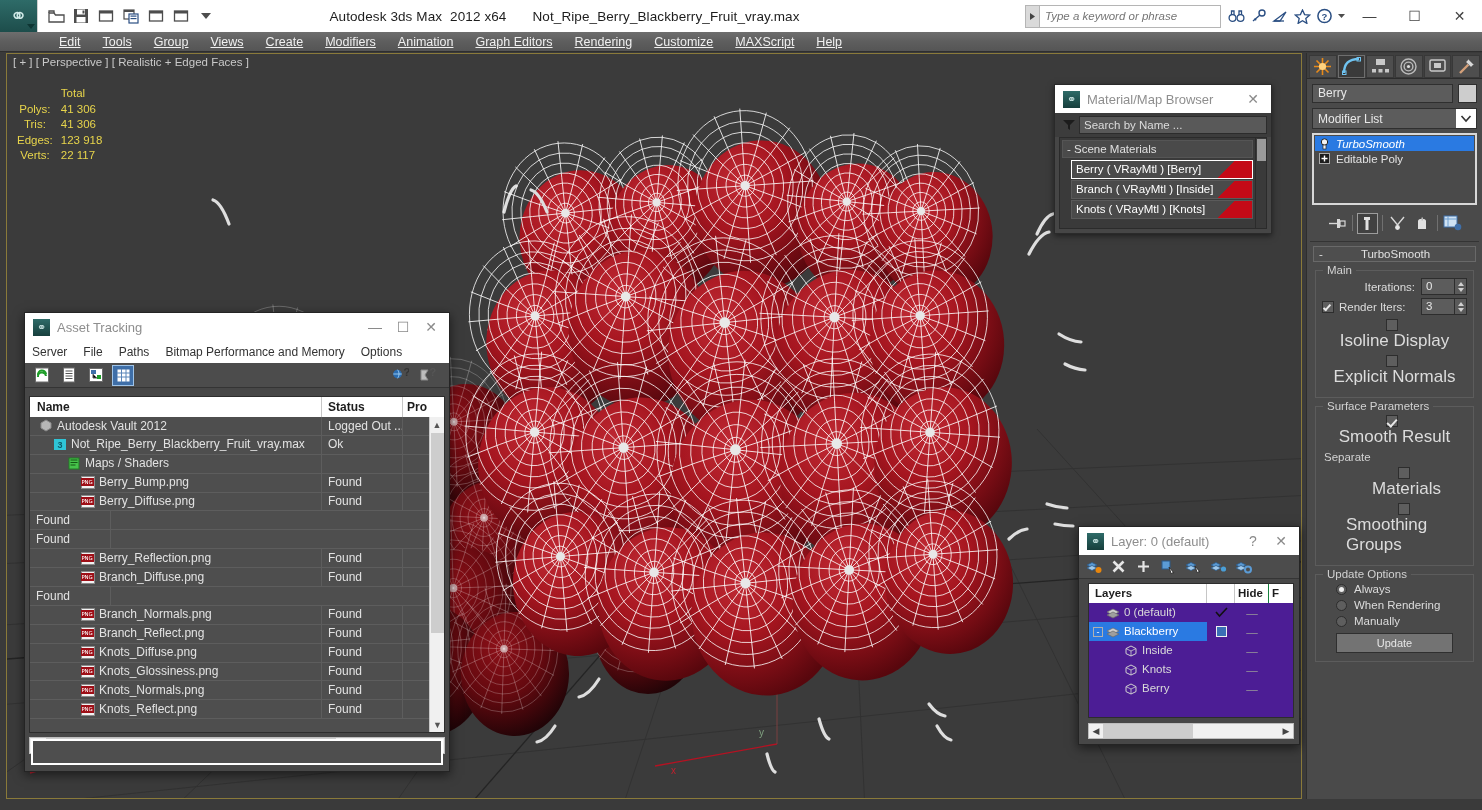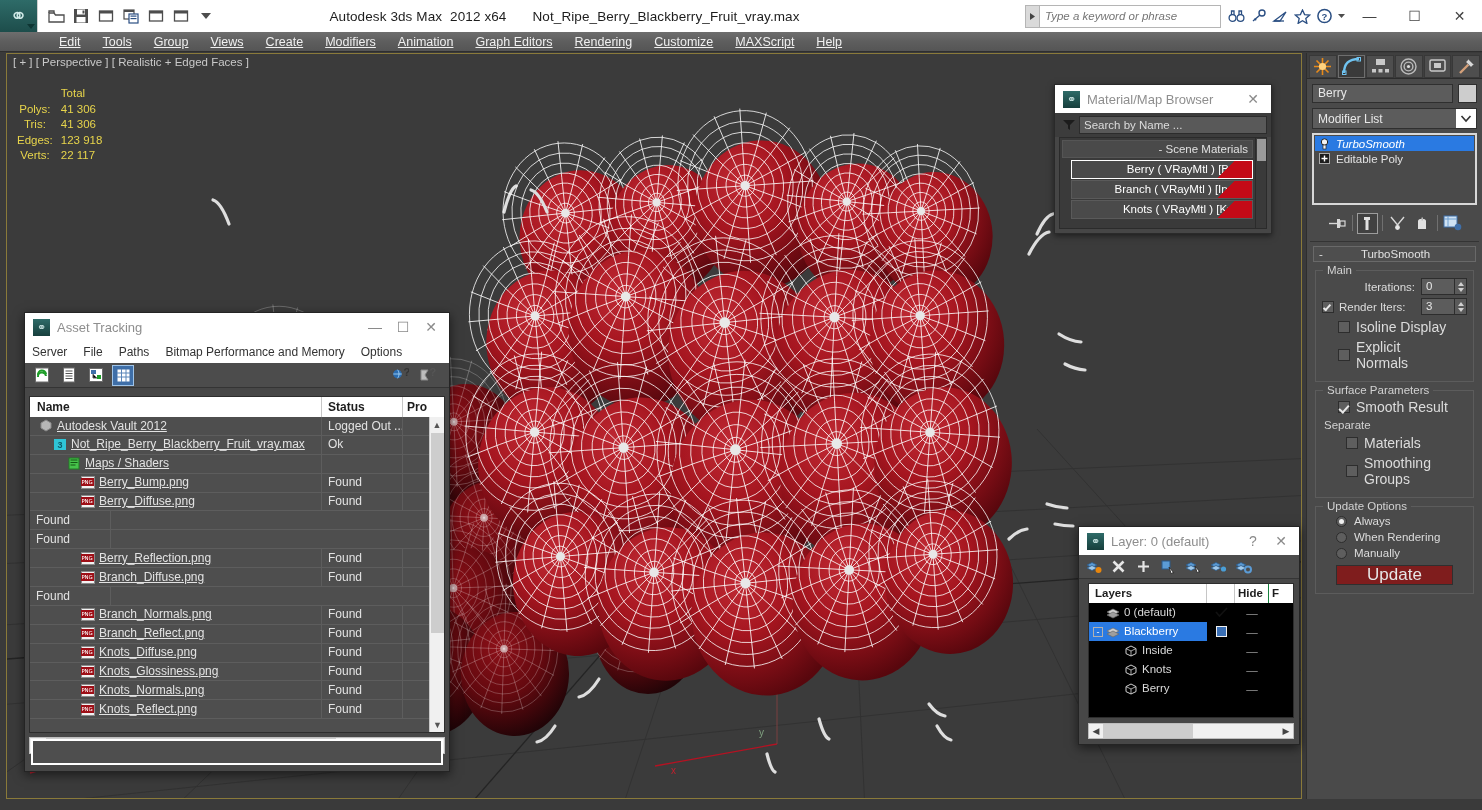--- a/index.html
+++ b/index.html
@@ -129,21 +129,21 @@
     width:20px;height:18px;display:flex;align-items:center;justify-content:center;
   }
   .mmb-search .sfield{
     flex:1;height:18px;background:#595959;border:1px solid #2c2c2c;
     color:#dcdcdc;font-size:11.5px;line-height:16px;padding-left:4px;
   }
   .mmb-body{
     position:absolute;left:4px;top:52px;right:4px;bottom:4px;
     background:#3a3a3a;border:1px solid #2b2b2b;display:flex;
   }
-  .mmb-list{flex:1;padding:2px;text-align:right;}
+  .mmb-list{flex:1;padding:2px;}
   .mmb-group{
     background:#4a4a4a;border:1px solid #555;color:#e0e0e0;font-size:11.5px;
     padding:2px 4px;margin-bottom:2px;
   }
   .mmb-items{padding-left:9px;}
   .mmb-item{
     position:relative;height:19px;background:#4a4a4a;border:1px solid #5a5a5a;
     color:#ffffff;font-size:11.5px;line-height:17px;padding-left:4px;margin-bottom:1px;
     overflow:hidden;
   }
@@ -189,21 +189,21 @@
   .at-head .c1{width:292px;padding-left:7px;border-right:1px solid #c6c6c6;height:20px;line-height:20px;font-weight:bold;}
   .at-head .c2{width:81px;padding-left:6px;border-right:1px solid #c6c6c6;height:20px;line-height:20px;font-weight:bold;}
   .at-head .c3{flex:1;padding-left:4px;height:20px;line-height:20px;font-weight:bold;overflow:hidden;}
   .at-rows{height:317px;overflow:hidden;}
   .at-row{
     height:18.9px;display:flex;align-items:center;border-bottom:1px solid #5d5d5d;
     font-size:12px;color:#e2e2e2;
   }
   .at-row .n{
     width:292px;height:18.9px;line-height:18.9px;display:flex;align-items:center;
-    border-right:1px solid #5d5d5d;overflow:hidden;white-space:nowrap;text-decoration:underline;
+    border-right:1px solid #5d5d5d;overflow:hidden;white-space:nowrap;
   }
   .at-row .s{
     width:81px;height:18.9px;line-height:18.9px;padding-left:6px;
     border-right:1px solid #5d5d5d;overflow:hidden;white-space:nowrap;
   }
   .at-row .p{flex:1;height:18.9px;}
   .ficon{width:15px;height:14px;margin-right:4px;flex:0 0 auto;display:flex;align-items:center;justify-content:center;}
   .png-ico{
     width:14px;height:13px;background:#f2f2f2;border:1px solid #8a8a8a;position:relative;
   }
@@ -238,21 +238,21 @@
     background:#474747;border:1px solid #242424;
     box-shadow:0 3px 10px rgba(0,0,0,.55);
   }
   .lyr-tools{
     height:24px;background:#4c4c4c;display:flex;align-items:center;
     padding-left:6px;gap:8px;border-bottom:1px solid #353535;
   }
   .lyr-tools .lb{width:17px;height:17px;display:flex;align-items:center;justify-content:center;}
   .lyr-grid{
     position:absolute;left:9px;top:56px;right:5px;bottom:26px;
-    background:#000000;border:1px solid #2d2d2d;overflow:hidden;
+    background:#4c1d95;border:1px solid #2d2d2d;overflow:hidden;
   }
   .lyr-head{
     height:19px;background:#ffffff;display:flex;align-items:center;font-size:11.5px;color:#1d1d1d;font-weight:bold;
   }
   .lyr-head .h1{width:118px;padding-left:6px;border-right:1px solid #c6c6c6;height:19px;line-height:19px;}
   .lyr-head .h2{width:28px;border-right:1px solid #c6c6c6;height:19px;}
   .lyr-head .h3{width:34px;padding-left:3px;border-right:1px solid #15803d;height:19px;line-height:19px;}
   .lyr-head .h4{flex:1;padding-left:3px;height:19px;line-height:19px;}
   .lyr-row{height:19px;display:flex;align-items:flex-end;font-size:11.5px;color:#d9d9d9;}
   .lyr-row.sel .name{background:#2a7ae2;color:#fff;}
@@ -344,41 +344,41 @@
   .spin .arrows{
     width:12px;height:17px;background:#5a5a5a;border:1px solid #2d2d2d;border-left:none;
     display:flex;flex-direction:column;align-items:center;justify-content:center;
   }
   .spin .arrows i{
     width:0;height:0;border-left:3px solid transparent;border-right:3px solid transparent;
     display:block;margin:1px 0;
   }
   .spin .arrows i.up{border-bottom:4px solid #d0d0d0;}
   .spin .arrows i.dn{border-top:4px solid #d0d0d0;}
-  .cbx{display:flex;align-items:center;margin:4px 16px;font-size:14px;color:#dcdcdc;}
+  .cbx{display:flex;align-items:center;margin:4px 0;font-size:17px;color:#dcdcdc;flex-direction:column;}
   .cbx .box{
     width:12px;height:12px;background:#5e5e5e;border:1px solid #2d2d2d;
     margin-right:6px;position:relative;flex:0 0 auto;
   }
   .cbx .box.ck::after{
     content:"";position:absolute;left:2px;top:1px;width:4px;height:8px;
     border:solid #e8e8e8;border-width:0 2px 2px 0;transform:rotate(42deg);
   }
   .rdo{display:flex;align-items:center;margin:4px 0 4px 14px;font-size:11.5px;color:#dcdcdc;}
   .rdo .rd{
     width:11px;height:11px;border-radius:50%;background:#5e5e5e;border:1px solid #2d2d2d;
     margin-right:7px;position:relative;flex:0 0 auto;
   }
   .rdo .rd.on::after{
     content:"";position:absolute;left:2px;top:2px;width:5px;height:5px;border-radius:50%;
     background:#f0f0f0;
   }
   .btnwide{
-    margin:6px 14px 2px 14px;height:20px;background:#7f1d1d;border:1px solid #2f2f2f;
-    color:#e6e6e6;font-size:17px;display:flex;align-items:center;justify-content:center;
+    margin:6px 14px 2px 14px;height:20px;background:#737373;border:1px solid #2f2f2f;
+    color:#e6e6e6;font-size:11px;display:flex;align-items:center;justify-content:center;
   }
   .sublab{font-size:11.5px;color:#d2d2d2;margin:3px 0 1px 2px;}
   .indent{margin-left:24px;}
 </style>
 </head>
 <body>
 
 <div class="titlebar">
   <div class="maxlogo">
     <span class="swirl">⚭</span>

